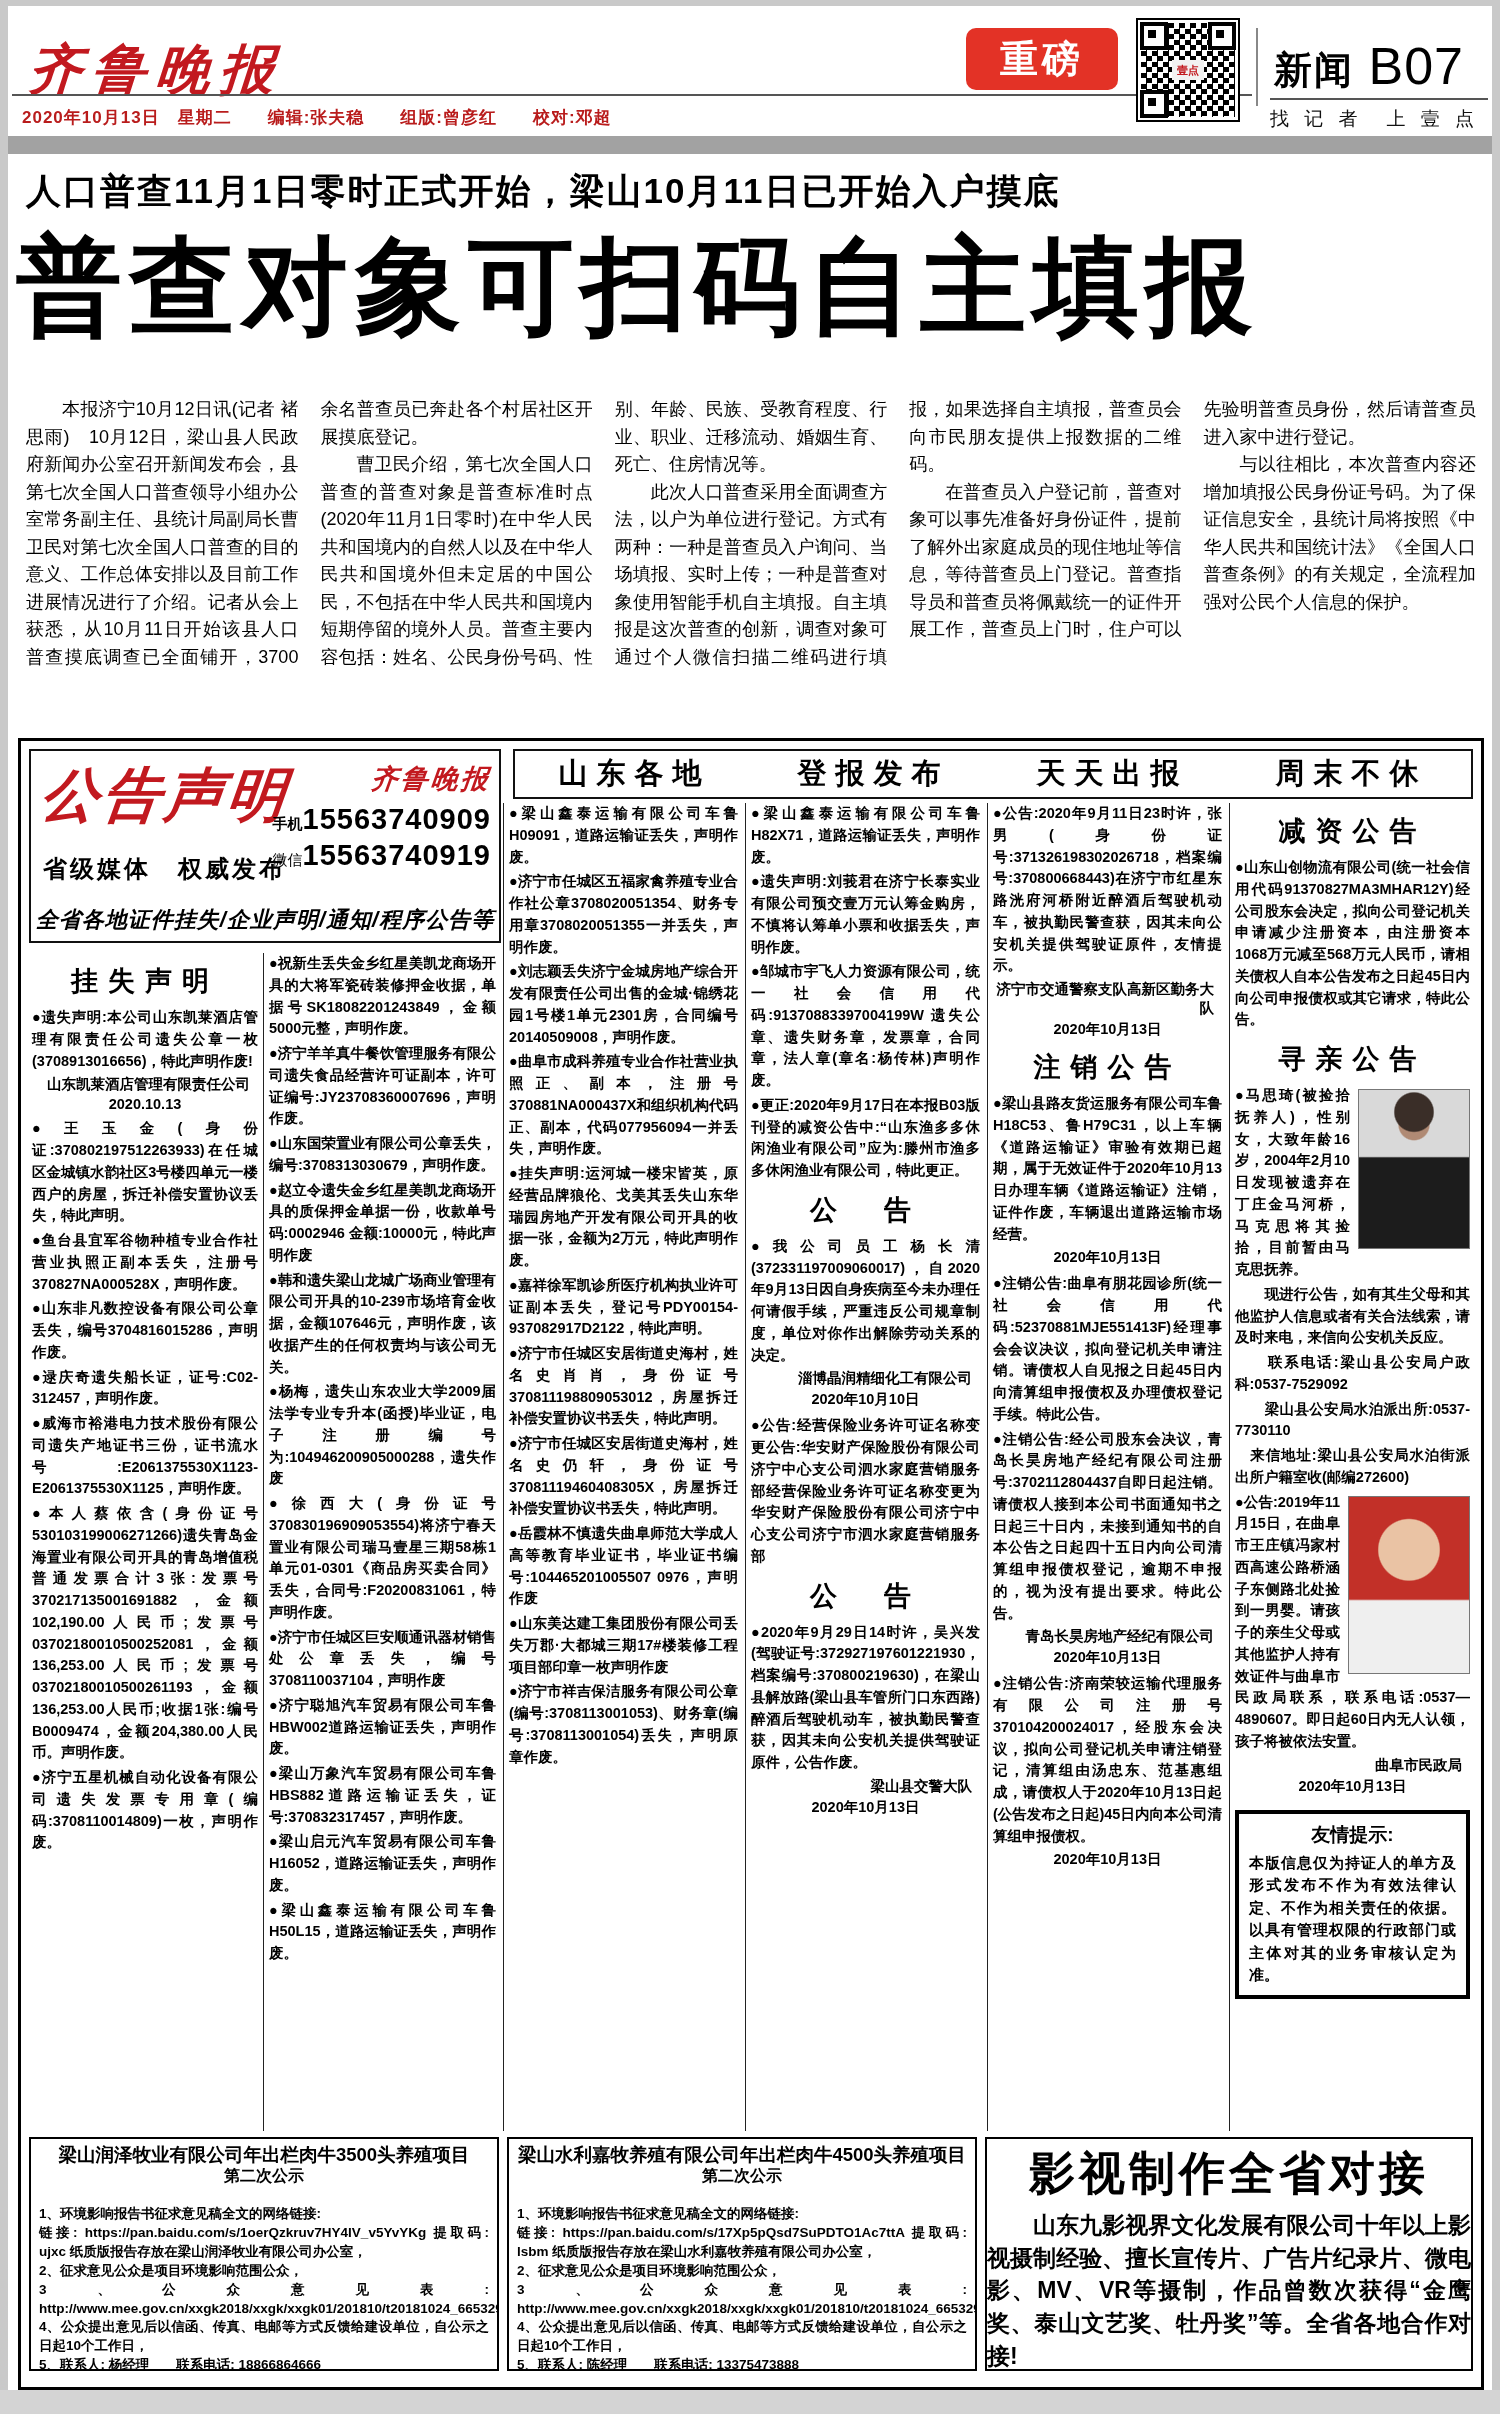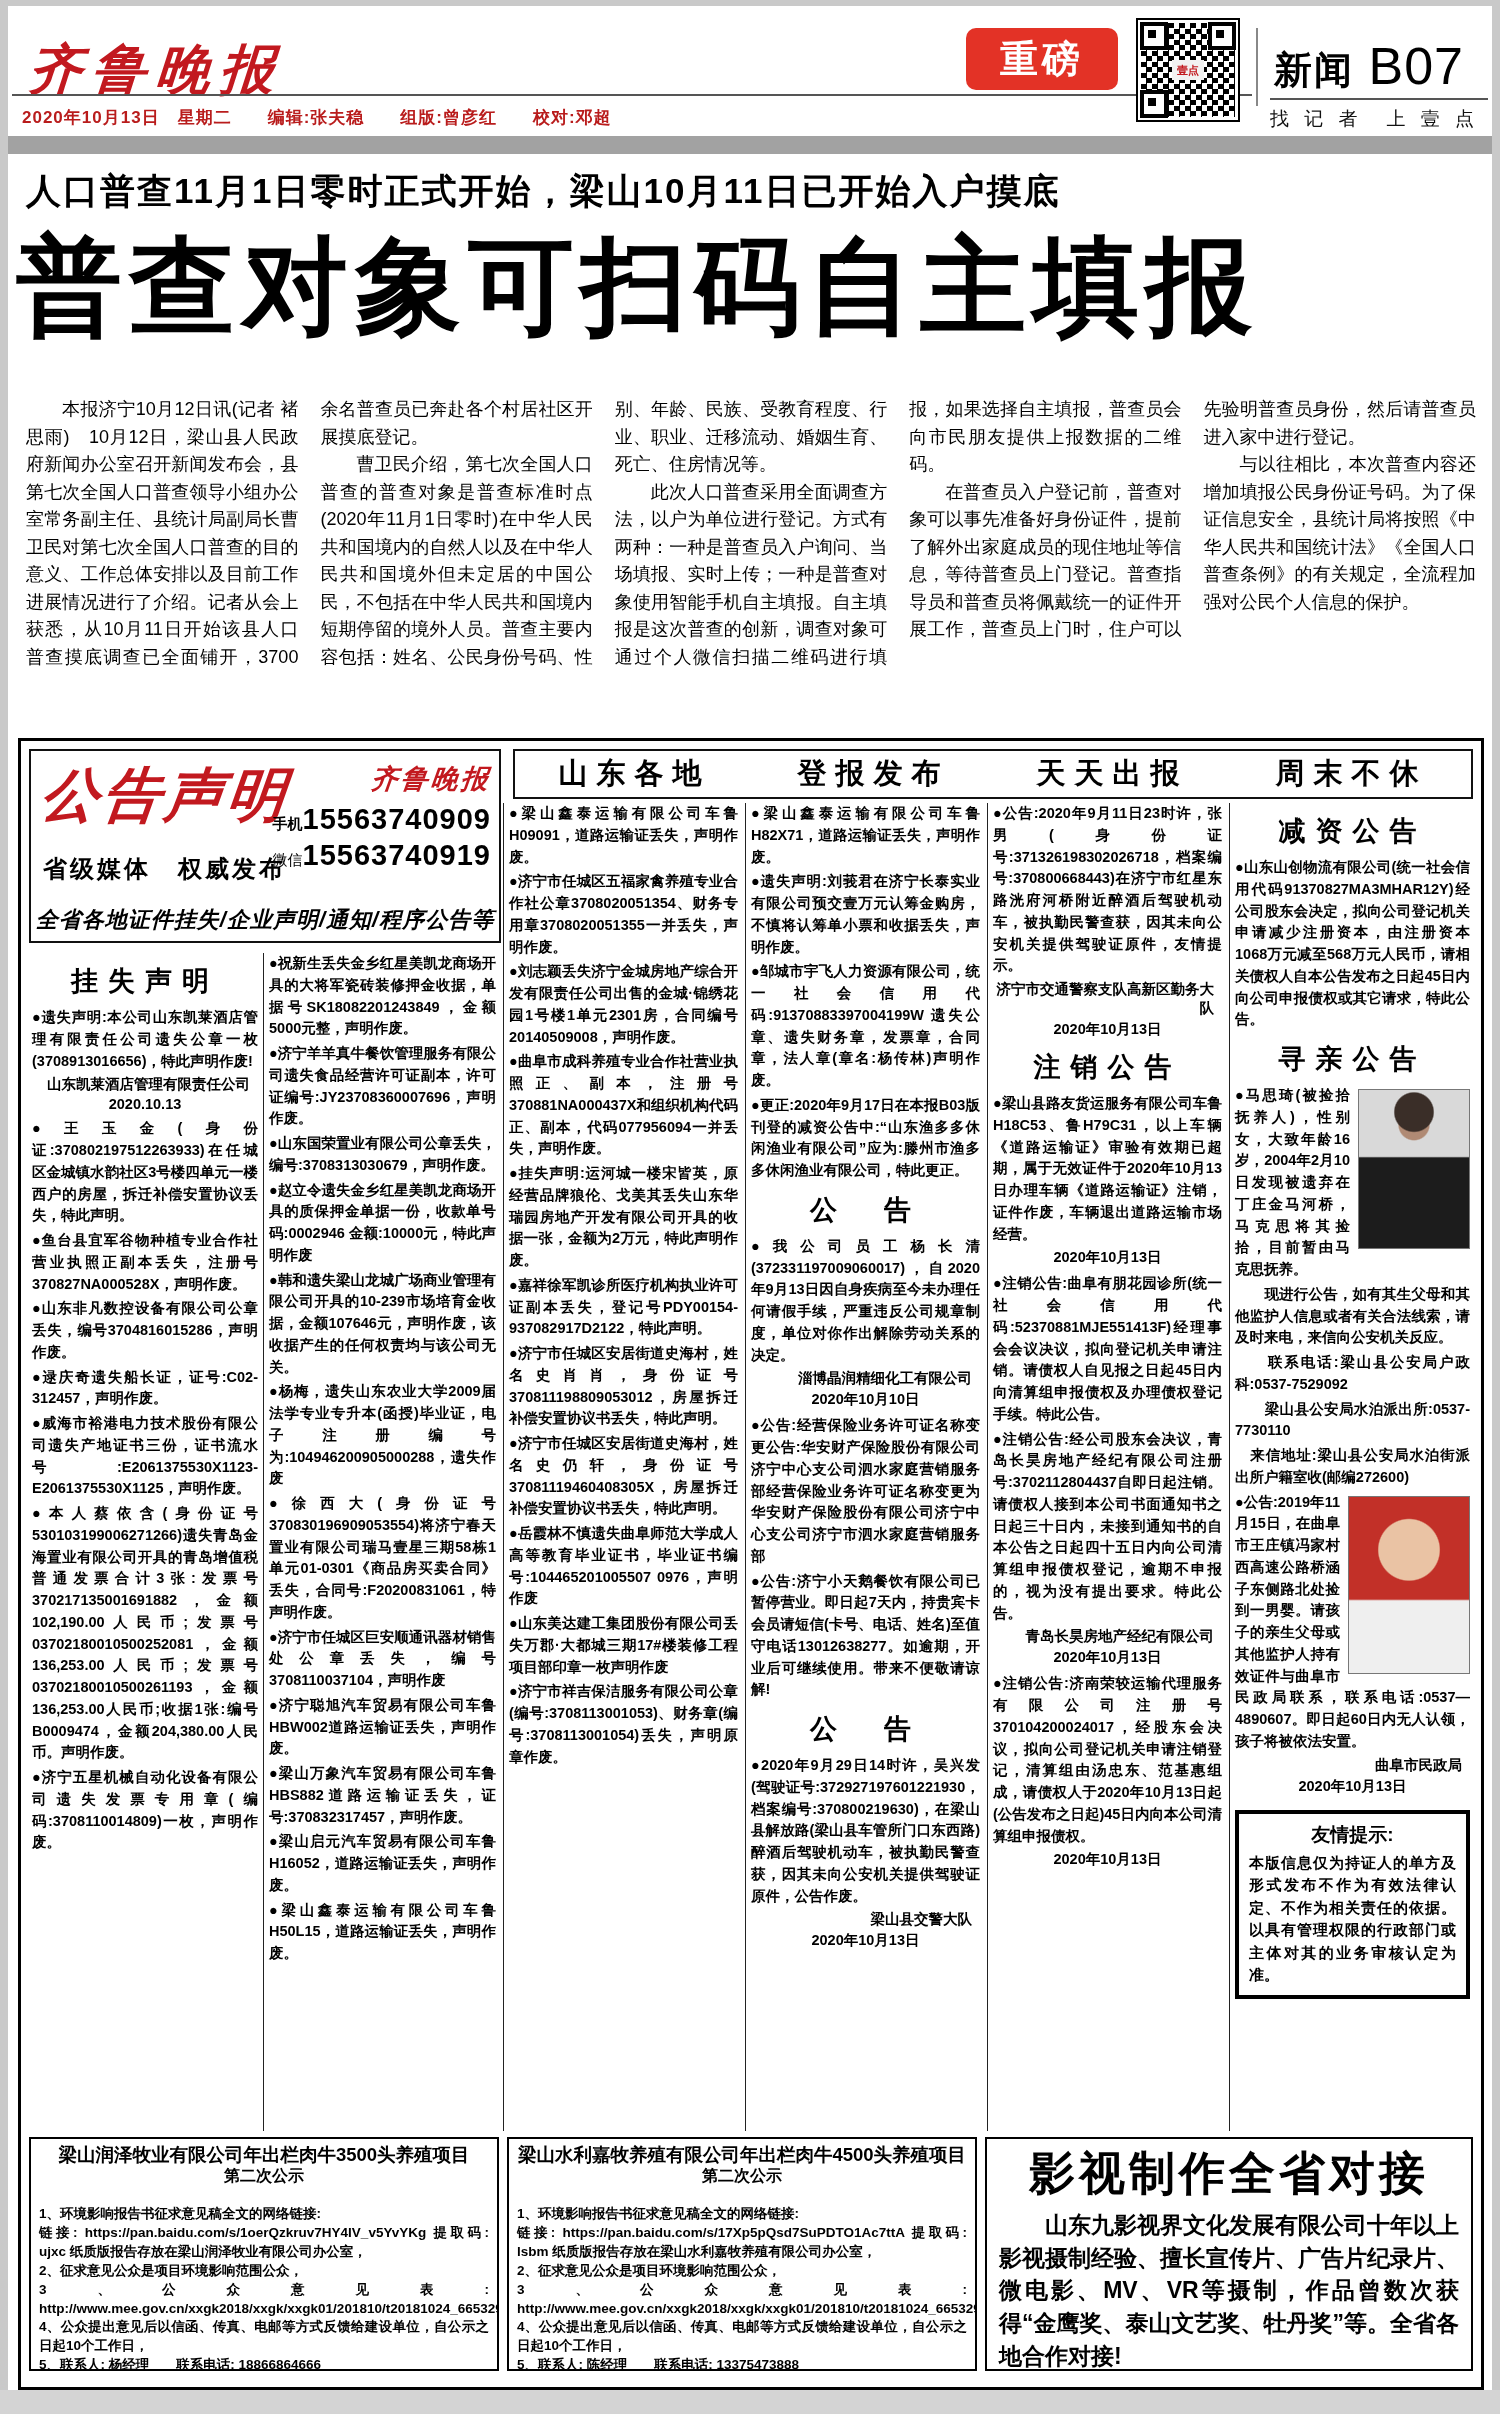--- a/index.html
+++ b/index.html
@@ -72,21 +72,21 @@
   .notice-title{font-size:19px;font-weight:bold;text-align:center;margin-bottom:4px;}
   .notice div:last-child{font-size:15px;font-weight:bold;line-height:1.5;text-align:justify;}
 
   .bbox{position:absolute;top:1396px;height:234px;border:2px solid #000;box-sizing:border-box;padding:4px 8px;overflow:hidden;}
   #box1{left:8px;width:470px;}
   #box2{left:486px;width:470px;}
   .bbox .t{font-size:18.5px;font-weight:bold;text-align:center;line-height:1.25;}
   .bbox .st{font-size:16px;font-weight:bold;text-align:center;margin-bottom:18px;}
   .bbox .line{font-size:13.5px;font-weight:bold;line-height:1.4;text-align:justify;}
 
-  .movie{position:absolute;left:964px;top:1396px;width:488px;height:234px;border:2px solid #000;box-sizing:border-box;padding:4px 12px;overflow:hidden;}
+  .movie{position:absolute;left:964px;top:1396px;width:488px;height:234px;border:2px solid #000;box-sizing:border-box;padding:4px 0;overflow:hidden;}
   .movie .t{font-size:46px;font-weight:bold;text-align:center;letter-spacing:4px;}
   .movie .b{font-size:23px;font-weight:bold;line-height:1.42;text-align:justify;text-indent:2em;margin-top:4px;}
 
   .footband{position:absolute;left:0;top:2390px;width:1500px;height:24px;background:#d4d4d4;}
 </style>
 </head>
 <body>
 
 <div id="page">
   <div id="paper">
@@ -193,21 +193,20 @@
       <div id="colD" class="adcol rule">
           <div class="ad">●梁山鑫泰运输有限公司车鲁H82X71，道路运输证丢失，声明作废。</div>
           <div class="ad">●遗失声明:刘莪君在济宁长泰实业有限公司预交壹万元认筹金购房，不慎将认筹单小票和收据丢失，声明作废。</div>
           <div class="ad">●邹城市宇飞人力资源有限公司，统一社会信用代码:91370883397004199W 遗失公章、遗失财务章，发票章，合同章，法人章(章名:杨传林)声明作废。</div>
           <div class="ad">●更正:2020年9月17日在本报B03版刊登的减资公告中:“山东渔多多休闲渔业有限公司”应为:滕州市渔多多休闲渔业有限公司，特此更正。</div>
           <div class="sec-h">公　告</div>
           <div class="ad">●我公司员工杨长清(372331197009060017)，自2020年9月13日因自身疾病至今未办理任何请假手续，严重违反公司规章制度，单位对你作出解除劳动关系的决定。</div>
           <div class="sig">淄博晶润精细化工有限公司</div>
           <div class="date">2020年10月10日</div>
           <div class="ad">●公告:经营保险业务许可证名称变更公告:华安财产保险股份有限公司济宁中心支公司泗水家庭营销服务部经营保险业务许可证名称变更为华安财产保险股份有限公司济宁中心支公司济宁市泗水家庭营销服务部</div>
-          <div class="ad">●公告:济宁小天鹅餐饮有限公司已暂停营业。即日起7天内，持贵宾卡会员请短信(卡号、电话、姓名)至值守电话13012638277。如逾期，开业后可继续使用。带来不便敬请谅解!</div>
           <div class="sec-h">公　告</div>
           <div class="ad">●2020年9月29日14时许，吴兴发(驾驶证号:372927197601221930，档案编号:370800219630)，在梁山县解放路(梁山县车管所门口东西路)醉酒后驾驶机动车，被执勤民警查获，因其未向公安机关提供驾驶证原件，公告作废。</div>
           <div class="sig">梁山县交警大队</div>
           <div class="date">2020年10月13日</div>
         </div>
       <div id="colE" class="adcol rule">
           <div class="ad">●公告:2020年9月11日23时许，张男(身份证号:371326198302026718，档案编号:370800668443)在济宁市红星东路洸府河桥附近醉酒后驾驶机动车，被执勤民警查获，因其未向公安机关提供驾驶证原件，友情提示。</div>
           <div class="sig">济宁市交通警察支队高新区勤务大队</div>
           <div class="date">2020年10月13日</div>
           <div class="sec-h">注销公告</div>

